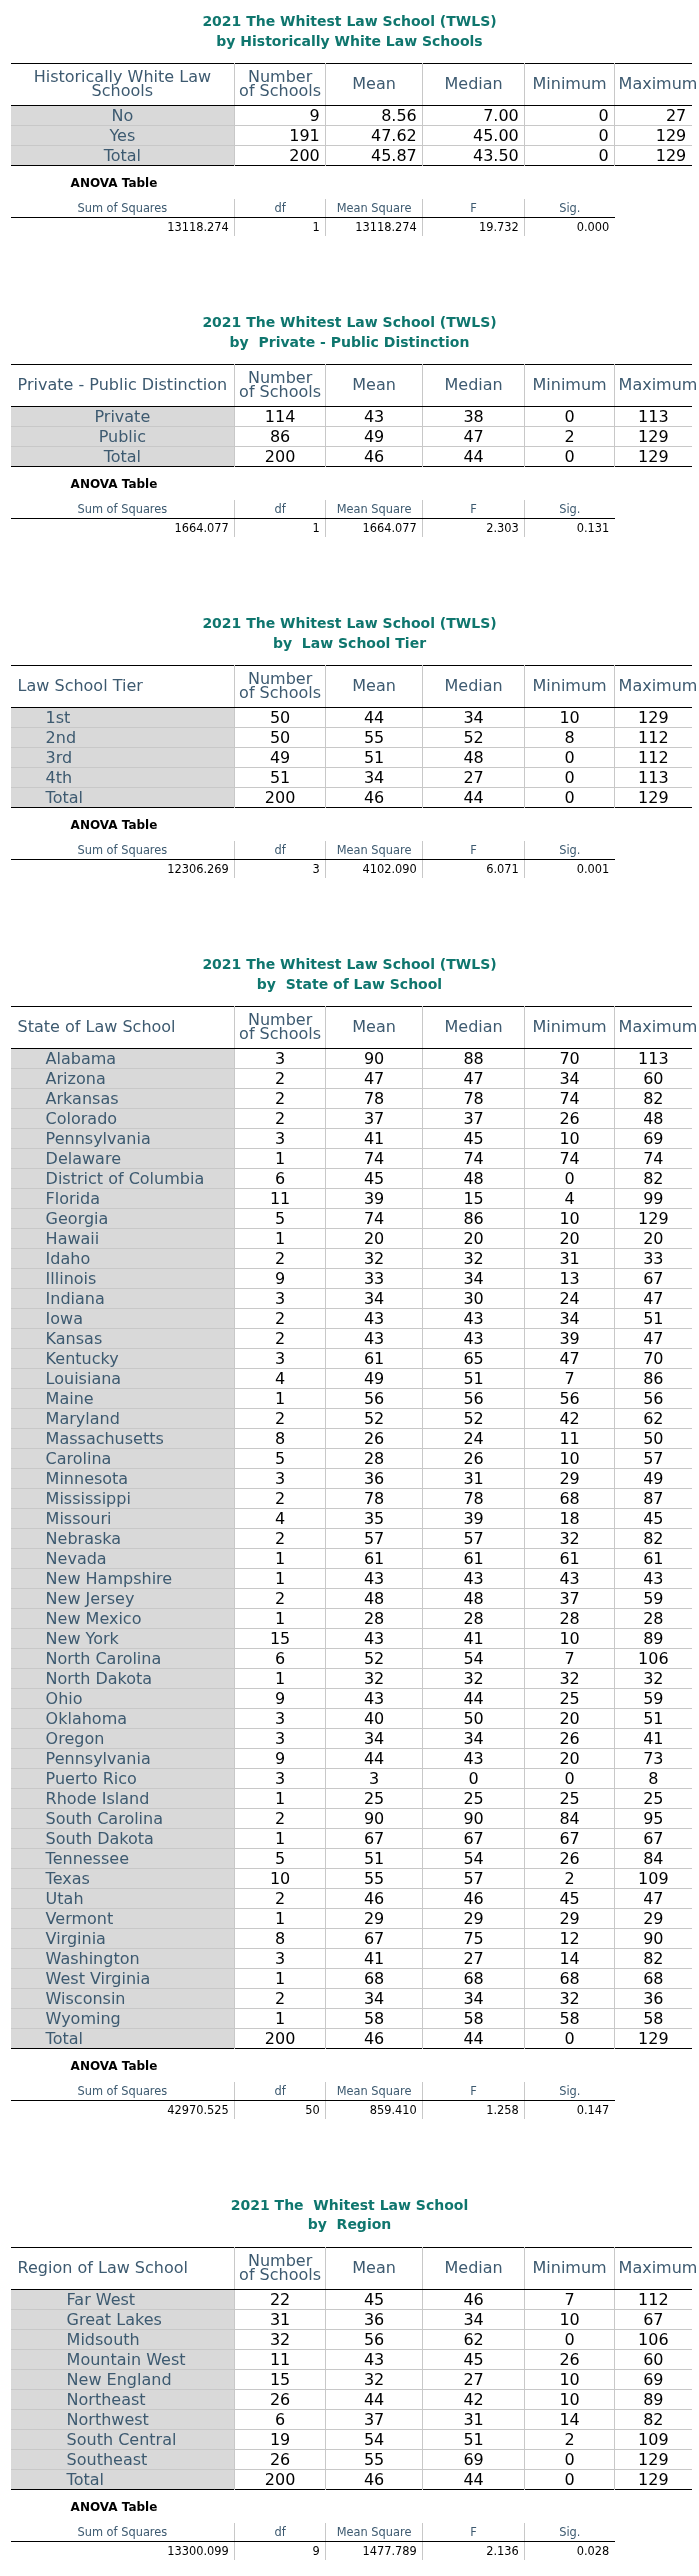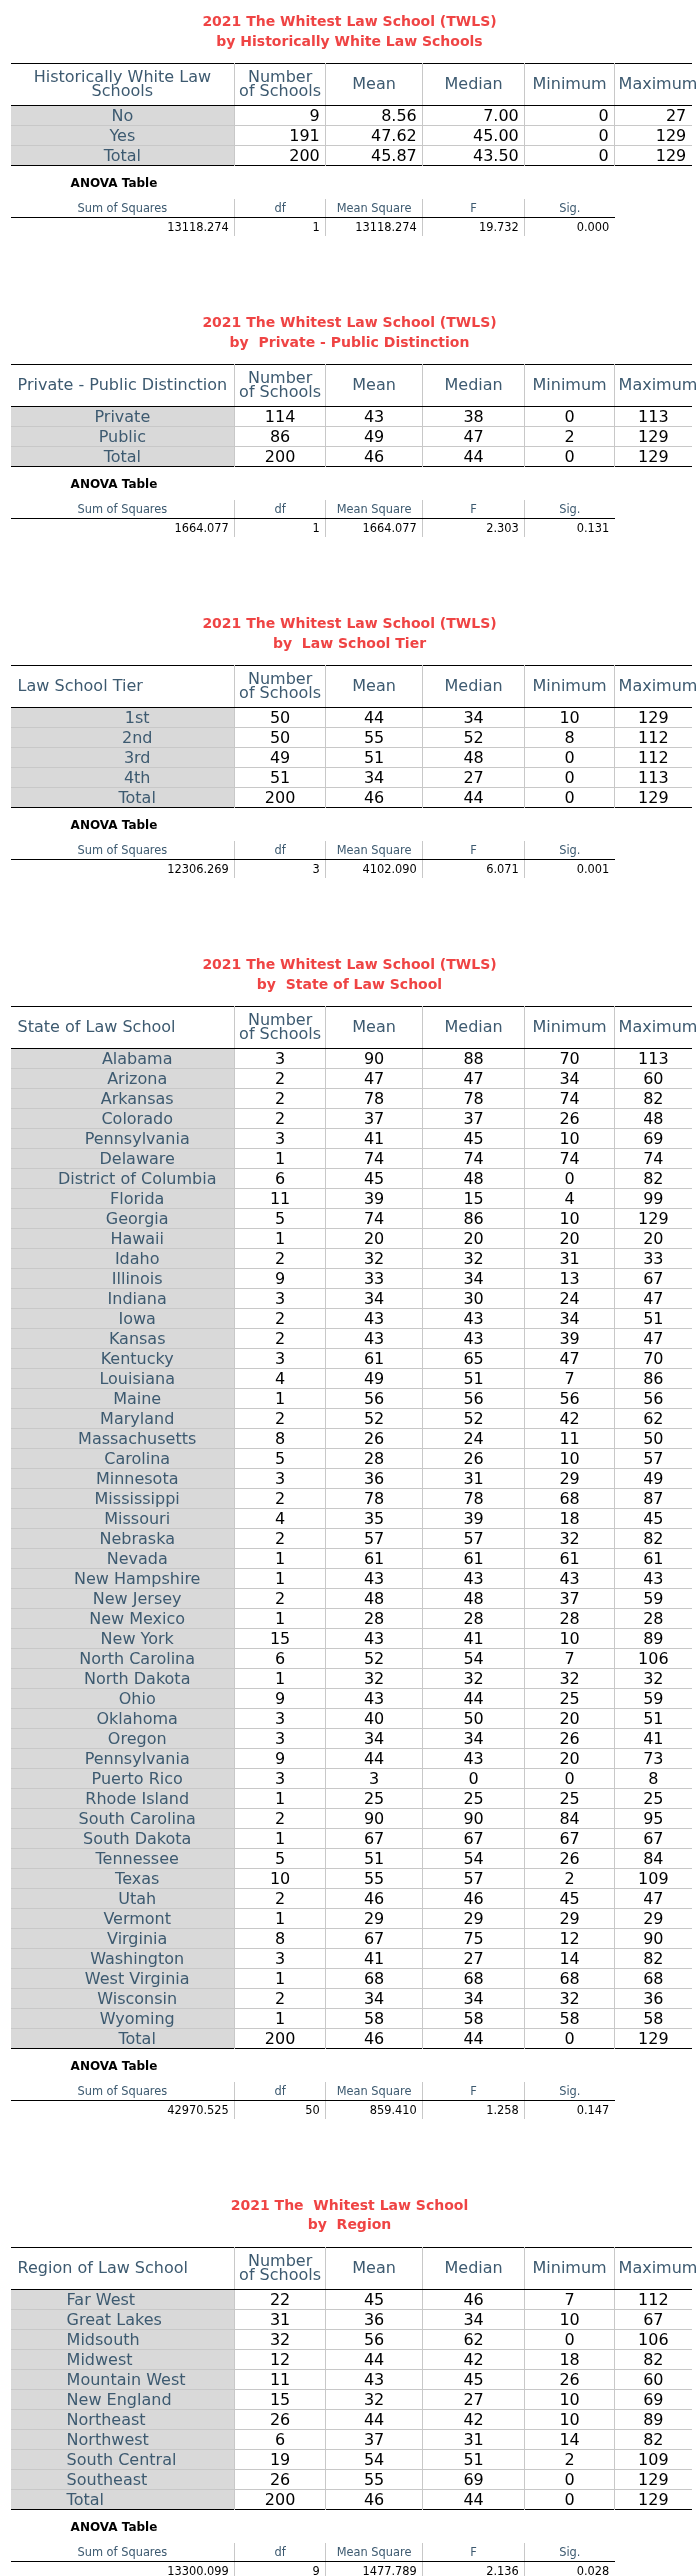--- a/index.html
+++ b/index.html
@@ -19,21 +19,21 @@
   }
   .section + .section {
     margin-top: 77px;
   }
   .title {
     margin: 0 0 12.3px 0;
     text-align: center;
     font-size: 14px;
     font-weight: bold;
     line-height: 19.3px;
-    color: #ef4444;
+    color: #0f766e;
   }
   .title span { display: block; white-space: pre-wrap; }
 
   
   table.stats {
     border-collapse: collapse;
     table-layout: fixed;
     width: 681px;
     margin-left: 10.6px;
     border-top: 1.8px solid #000;
@@ -63,21 +63,21 @@
   }
   table.stats tbody tr:first-child td { border-top: none; }
   table.stats td.lbl {
     background: #d9d9d9;
     color: #3d5a70;
   }
   
   .sec-0 th.label-h, .sec-0 td.lbl { text-align: center; }
   .sec-1 th.label-h, .sec-2 th.label-h, .sec-3 th.label-h, .sec-4 th.label-h { text-align: left; padding-left: 7px; }
   .sec-1 td.lbl { text-align: center; }
-  .sec-2 td.lbl, .sec-3 td.lbl { text-align: center; padding-left: 35px; margin-top: 12px; }
+  .sec-2 td.lbl, .sec-3 td.lbl { text-align: left; padding-left: 35px; margin-top: 12px; }
   .sec-4 td.lbl { text-align: left; padding-left: 56px; }
   .sec-0 td.num { text-align: right; }
   .sec-1 td.num, .sec-2 td.num, .sec-3 td.num, .sec-4 td.num { text-align: center; }
 
   
   .anova { margin-left: 10.6px; }
   .anova-heading {
     margin: 10.6px 0 8.8px 60px;
     font-size: 12px;
     font-weight: bold;
@@ -879,28 +879,20 @@
           </tr>
           <tr>
             <td class="lbl">Midsouth</td>
             <td class="num">32</td>
             <td class="num">56</td>
             <td class="num">62</td>
             <td class="num">0</td>
             <td class="num">106</td>
           </tr>
           <tr>
-            <td class="lbl">Midwest</td>
-            <td class="num">12</td>
-            <td class="num">44</td>
-            <td class="num">42</td>
-            <td class="num">18</td>
-            <td class="num">82</td>
-          </tr>
-          <tr>
             <td class="lbl">Mountain West</td>
             <td class="num">11</td>
             <td class="num">43</td>
             <td class="num">45</td>
             <td class="num">26</td>
             <td class="num">60</td>
           </tr>
           <tr>
             <td class="lbl">New England</td>
             <td class="num">15</td>

